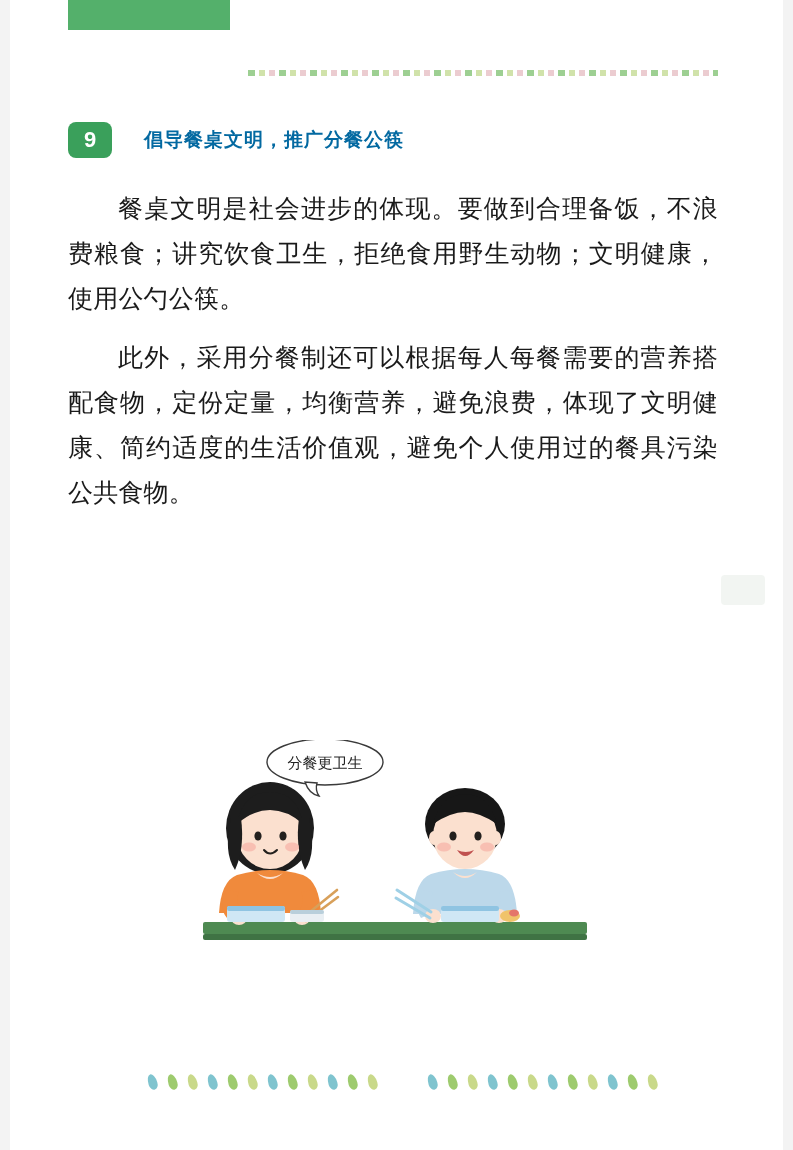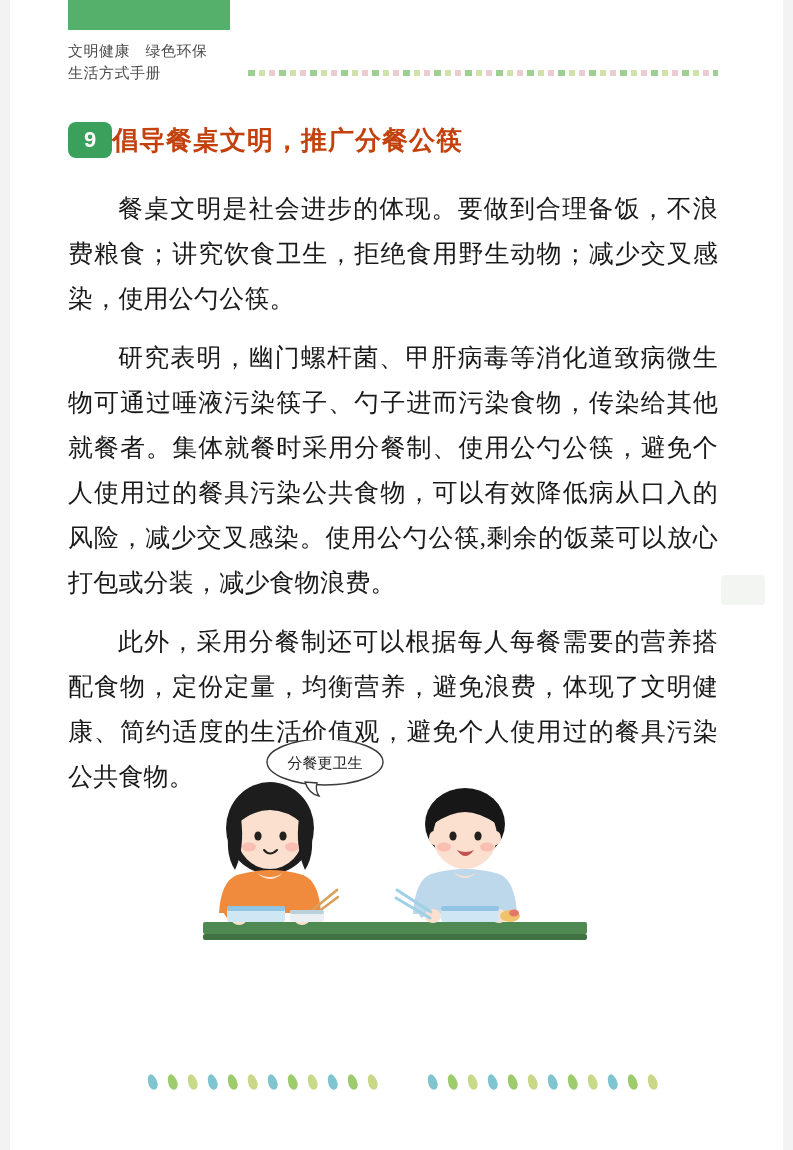--- a/index.html
+++ b/index.html
@@ -86,24 +86,25 @@
     background: #3aa05b;
     color: #ffffff;
     font-family: "Liberation Sans", sans-serif;
     font-size: 22px;
     font-weight: bold;
     display: flex;
     align-items: center;
     justify-content: center;
   }
   .sec-title {
+    margin-left: 32px;
     font-family: "Liberation Sans", sans-serif;
-    font-size: 26px;
+    font-size: 19px;
     font-weight: bold;
-    color: #c2410c;
+    color: #0369a1;
     letter-spacing: 1px;
   }
 
   
   .body {
     position: absolute;
     left: 68px; top: 186px;
     width: 650px;
   }
   .para {
@@ -156,35 +157,30 @@
 </head>
 <body>
 
 <div class="page">
 
   <div class="edge-left"></div>
   <div class="edge-right"></div>
 
   <div class="header">
     <div class="header-block"></div>
-    <div class="header-title">
-      <span>文明健康　绿色环保</span>
-      <span class="line2">生活方式手册</span>
-    </div>
     <div class="header-rule"></div>
   </div>
 
   <div class="section-head">
     <div class="sec-badge">9</div>
     <div class="sec-title">倡导餐桌文明，推广分餐公筷</div>
   </div>
 
   <div class="body">
-    <p class="para">餐桌文明是社会进步的体现。要做到合理备饭，不浪费粮食；讲究饮食卫生，拒绝食用野生动物；减少交叉感染，使用公勺公筷。</p>
-    <p class="para">研究表明，幽门螺杆菌、甲肝病毒等消化道致病微生物可通过唾液污染筷子、勺子进而污染食物，传染给其他就餐者。集体就餐时采用分餐制、使用公勺公筷，避免个人使用过的餐具污染公共食物，可以有效降低病从口入的风险，减少交叉感染。使用公勺公筷,剩余的饭菜可以放心打包或分装，减少食物浪费。</p>
+    <p class="para">餐桌文明是社会进步的体现。要做到合理备饭，不浪费粮食；讲究饮食卫生，拒绝食用野生动物；文明健康，使用公勺公筷。</p>
     <p class="para">此外，采用分餐制还可以根据每人每餐需要的营养搭配食物，定份定量，均衡营养，避免浪费，体现了文明健康、简约适度的生活价值观，避免个人使用过的餐具污染公共食物。</p>
   </div>
 
   <div class="watermark"></div>
 
   <div class="illus">
     <svg width="460" height="225" viewBox="0 0 460 225" xmlns="http://www.w3.org/2000/svg">
 
       <ellipse cx="160" cy="22" rx="58" ry="23" fill="#ffffff" stroke="#3a3a3a" stroke-width="1.4"></ellipse>
       <path d="M140 42 q4 12 14 14 q-4 -6 -2 -13 z" fill="#ffffff" stroke="#3a3a3a" stroke-width="1.4"></path>

